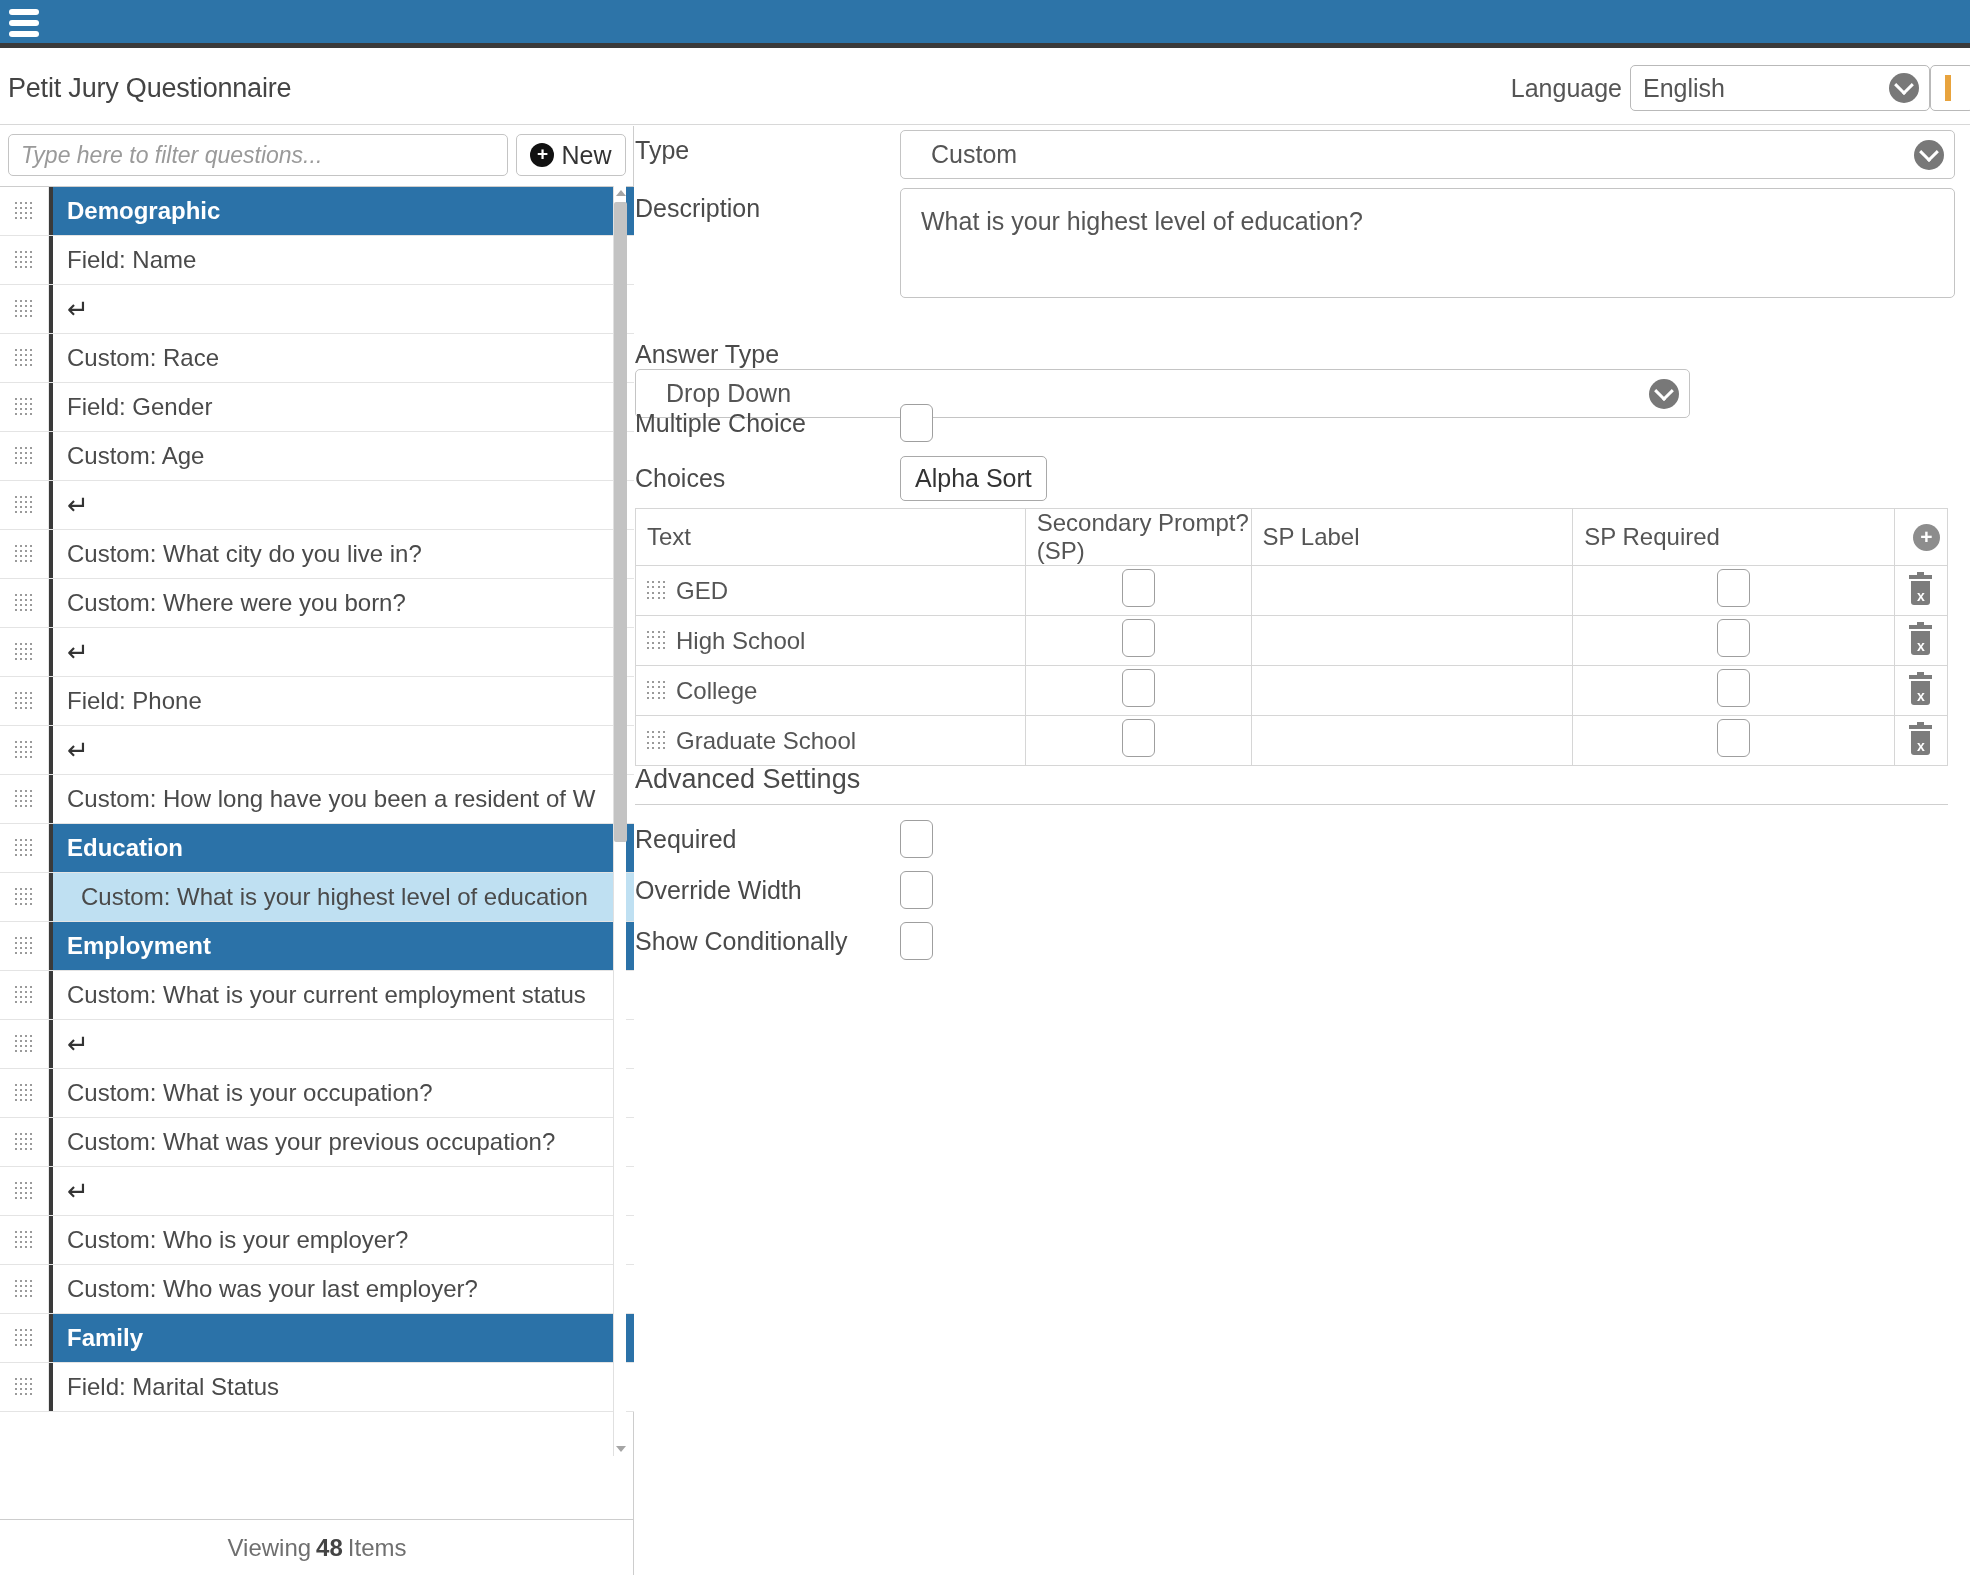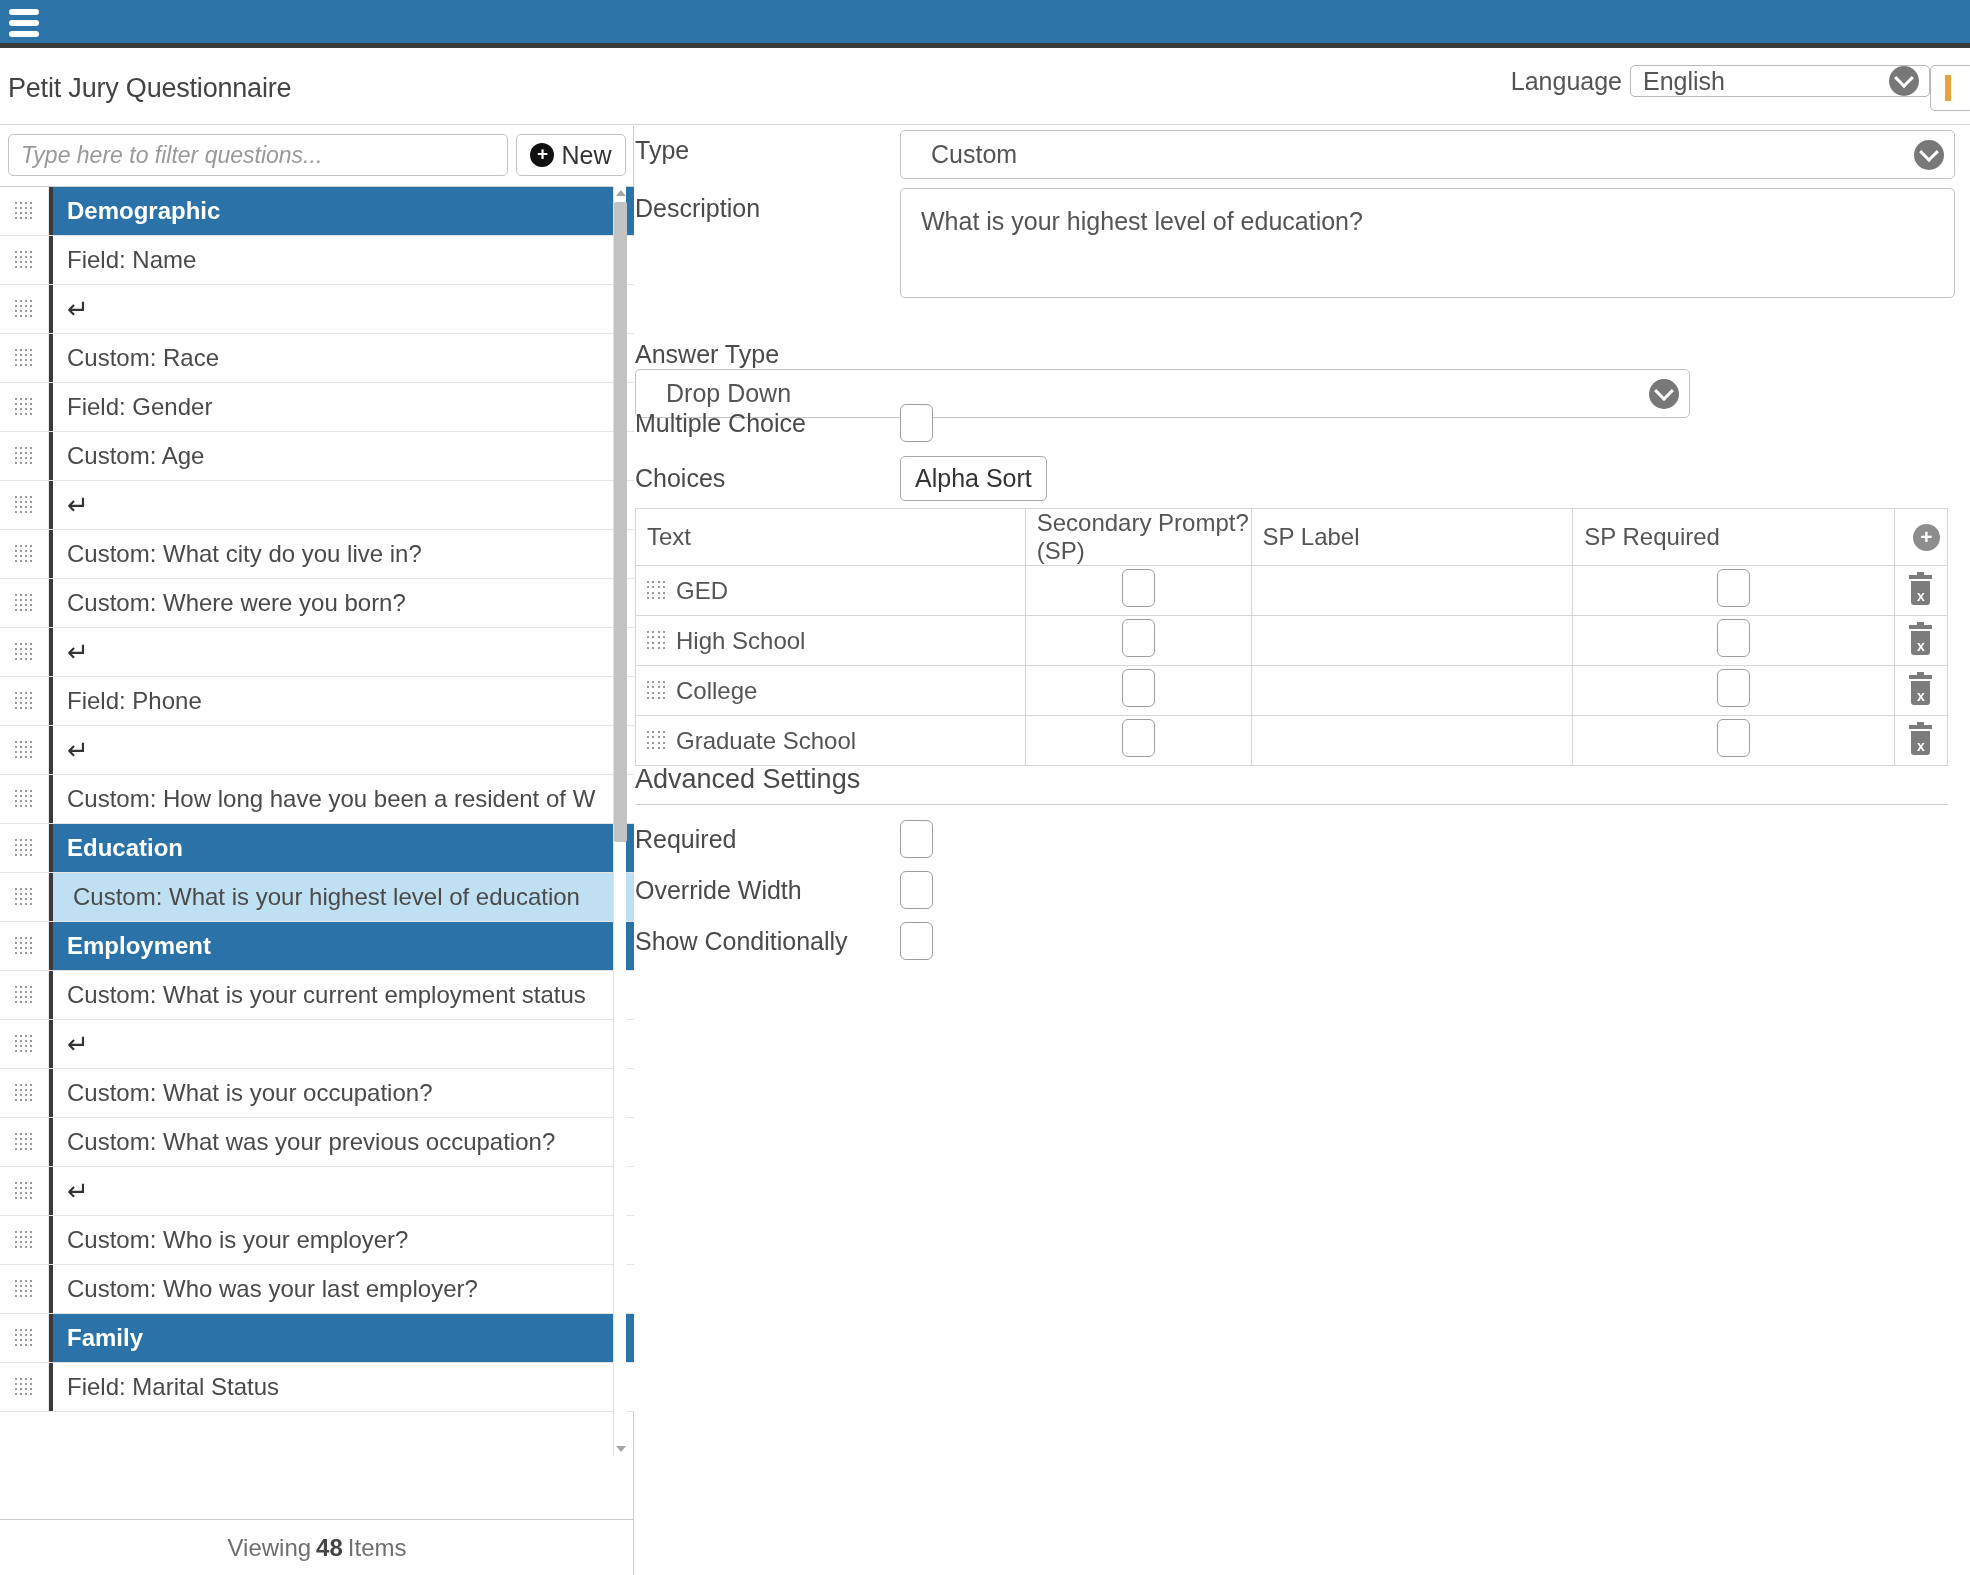--- a/index.html
+++ b/index.html
@@ -36,21 +36,21 @@
     position: absolute; left: 8px; top: 20px;
     font-size: 27px; color: #444; font-weight: 400;
     letter-spacing: -0.2px;
   }
   .lang-wrap {
     position: absolute; right: 40px; top: 12px;
     display: flex; align-items: center; gap: 8px;
   }
   .lang-label { font-size: 25px; color: #555; }
   .lang-select {
-    width: 300px; height: 32px;
+    width: 300px; height: 46px;
     border: 1px solid #b9b9b9; border-radius: 5px;
     background: #fff; position: relative;
     display: flex; align-items: center; padding-left: 12px;
     font-size: 25px; color: #555;
     cursor: pointer;
   }
   .caret {
     position: absolute; right: 10px; top: 50%; transform: translateY(-50%);
     width: 30px; height: 30px; border-radius: 50%;
     background: #787878;
@@ -136,21 +136,21 @@
     border-left: 4px solid #3a3a3a;
     padding-left: 14px;
     font-size: 24px; color: #4a4a4a;
     white-space: nowrap; overflow: hidden;
   }
   .row.section .rowbody {
     background: #2b72a8; color: #fff; font-weight: bold;
     border-left: 4px solid #3a3a3a;
   }
   .row.selected .rowbody {
-    background: #bfe0f2; padding-left: 20px;
+    background: #bfe0f2; padding-left: 28px;
   }
   .row.breaker .rowbody { font-size: 26px; color: #333; }
 
   .scrollbar {
     position: absolute; right: 7px; top: 60px;
     width: 13px; height: 1270px; background: #fff;
     border-left: 1px solid #e0e0e0;
   }
   .scroll-up, .scroll-down {
     position: absolute; left: 0; width: 13px; height: 14px;

